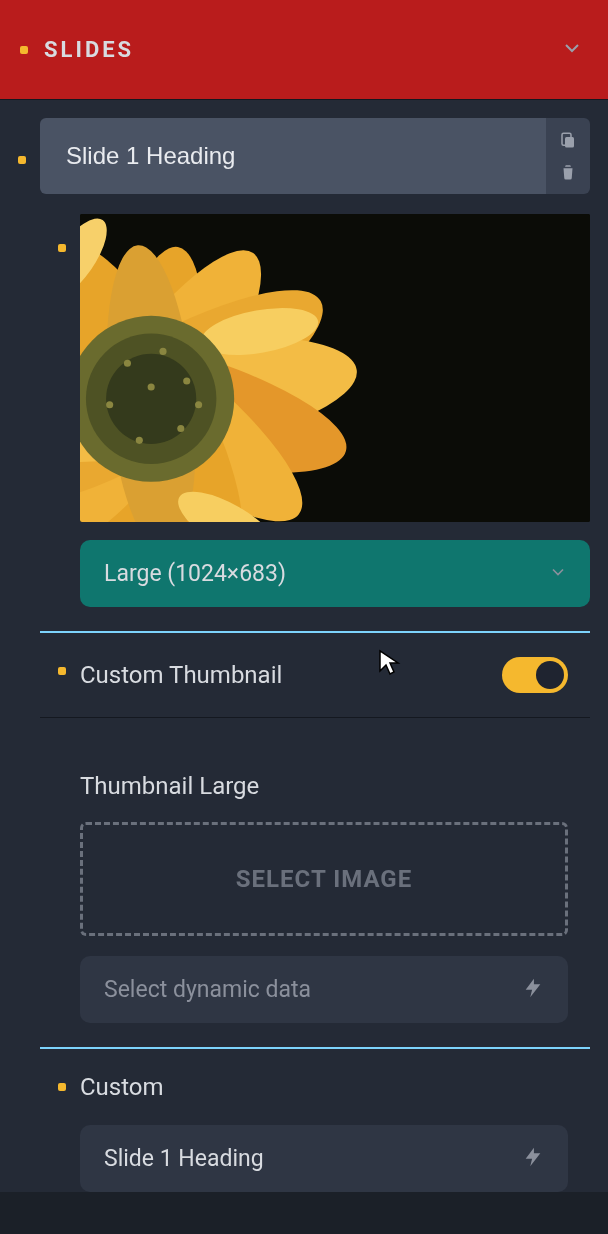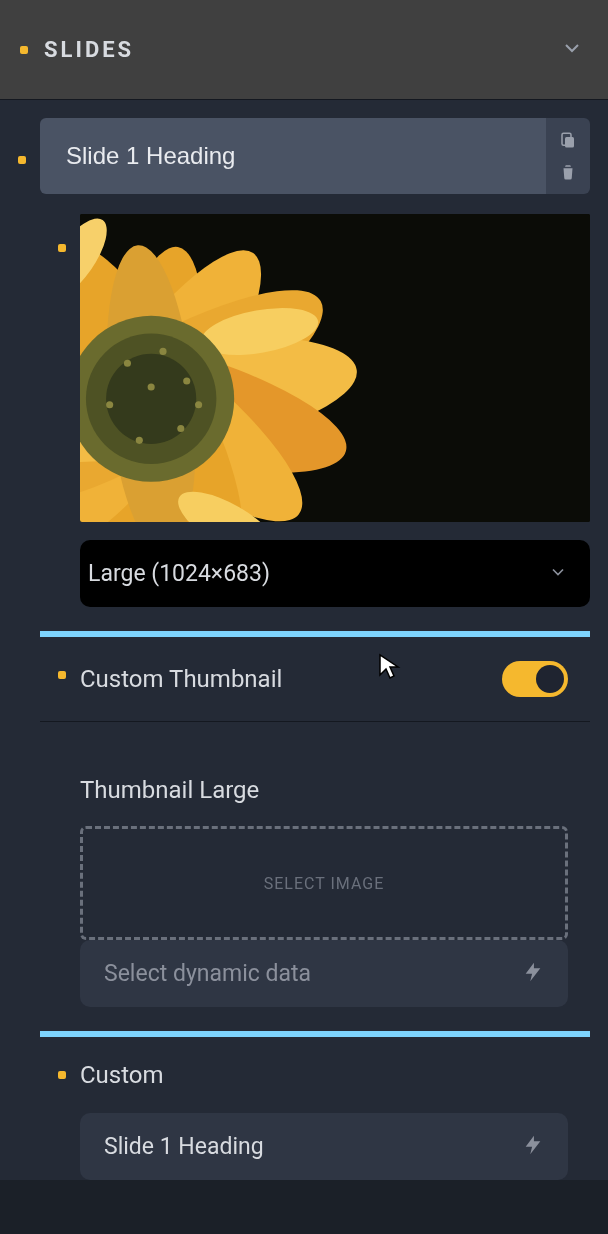--- a/index.html
+++ b/index.html
@@ -11,21 +11,21 @@
     color: #d8dbe0;
     overflow: hidden;
   }
 
   .panel-header {
     display: flex;
     align-items: center;
     justify-content: space-between;
     padding: 0 24px;
     height: 100px;
-    background: #404040;
+    background: #b91c1c;
     border-bottom: 1px solid #141820;
     position: relative;
   }
   .panel-header::before {
     content: "";
     position: absolute;
     left: 20px; top: 50%;
     width: 8px; height: 8px;
     background: #f5b82e;
     border-radius: 2px;
@@ -114,39 +114,39 @@
   }
   
   .preview-image svg { position: absolute; left: 0; top: 0; width: 100%; height: 100%; }
 
   .select-row {
     margin-top: 18px;
     position: relative;
   }
   .select-input {
     width: 100%;
-    background: #000000;
+    background: #0f766e;
     border: none;
     border-radius: 10px;
-    padding: 20px 8px;
+    padding: 20px 24px;
     font-size: 23px;
     color: #d8dbe0;
     appearance: none;
     cursor: pointer;
   }
   .select-chevron {
     position: absolute;
     right: 22px; top: 50%;
     transform: translateY(-50%);
     pointer-events: none;
   }
   .select-chevron svg { width: 20px; height: 20px; stroke: #8b909c; fill: none; stroke-width: 2; }
 
   .section {
-    border-top: 6px solid #7dd3fc;
+    border-top: 2px solid #7dd3fc;
     margin-top: 24px;
     padding: 24px 0 0 40px;
     position: relative;
   }
   .section-bullet {
     position: absolute;
     left: 18px;
     top: 34px;
     width: 8px; height: 8px;
     background: #f5b82e;
@@ -190,36 +190,37 @@
     margin: 30px 0 22px 0;
   }
 
   .select-image-box {
     border: 3px dashed #6a707c;
     border-radius: 6px;
     height: 114px;
     display: flex;
     align-items: center;
     justify-content: center;
-    font-size: 16px;
-    font-weight: 400;
+    font-size: 24px;
+    font-weight: 700;
     letter-spacing: 1px;
     color: #6a707c;
     margin-right: 22px;
     cursor: pointer;
     text-align: center;
   }
 
   .field-btn {
     display: flex;
     align-items: center;
     justify-content: space-between;
     background: #2f3644;
     border-radius: 10px;
     padding: 20px 24px;
+    margin-top: 20px;
     margin-right: 22px;
     cursor: pointer;
   }
   .field-btn-label {
     font-size: 23px;
     color: #8b909c;
   }
   .field-btn-label.filled { color: #d8dbe0; }
   .bolt-icon svg { width: 22px; height: 22px; fill: #8b909c; }
 

